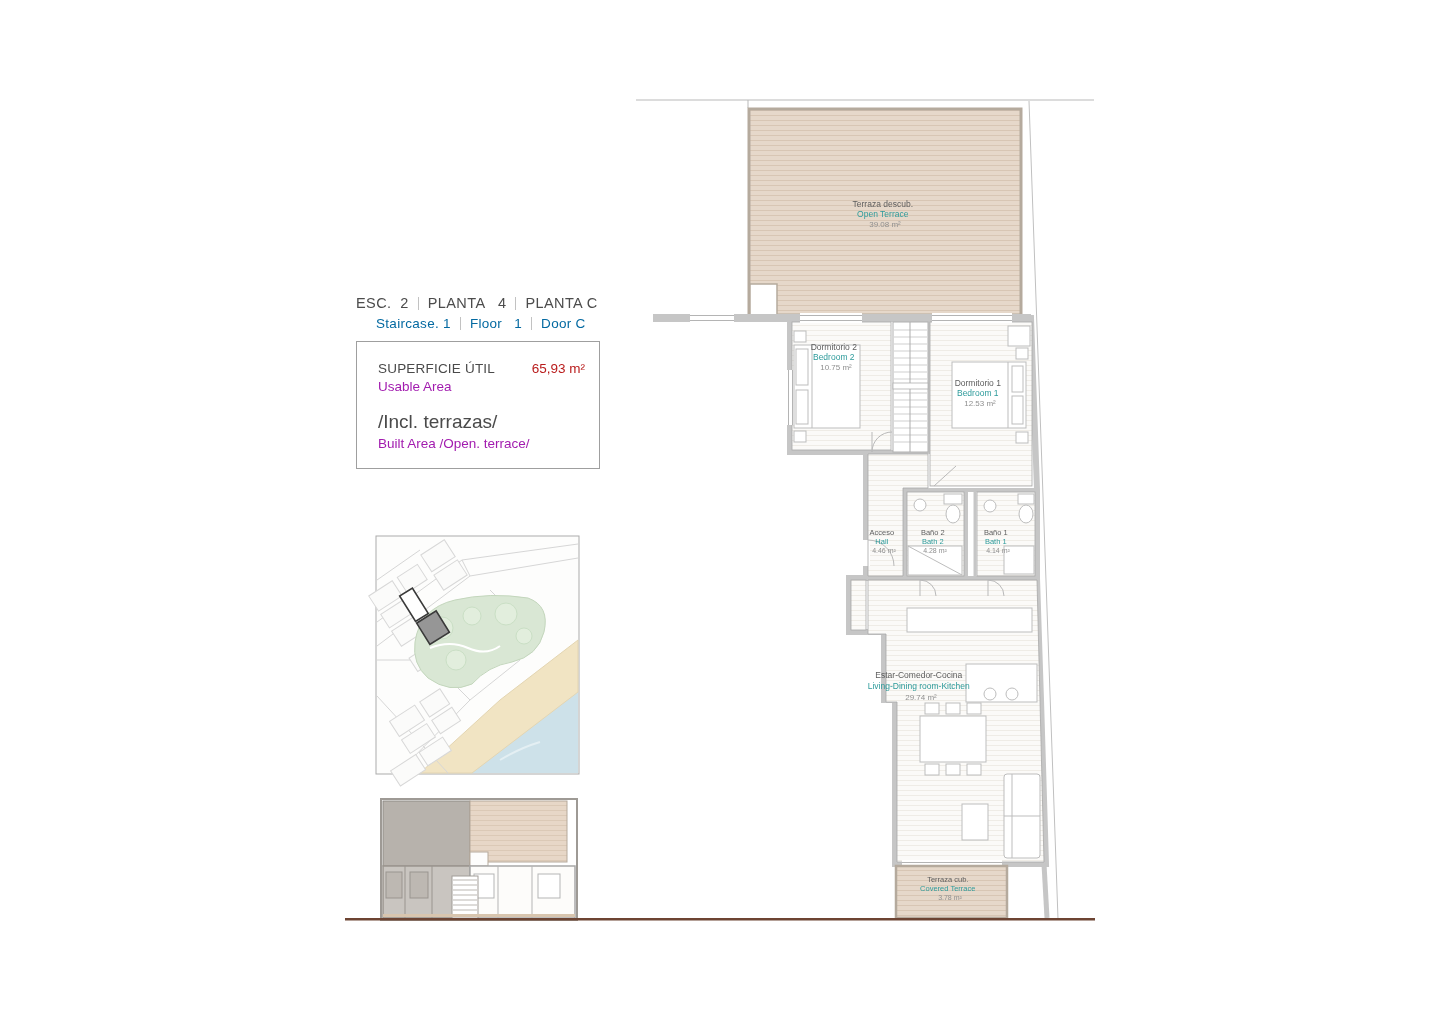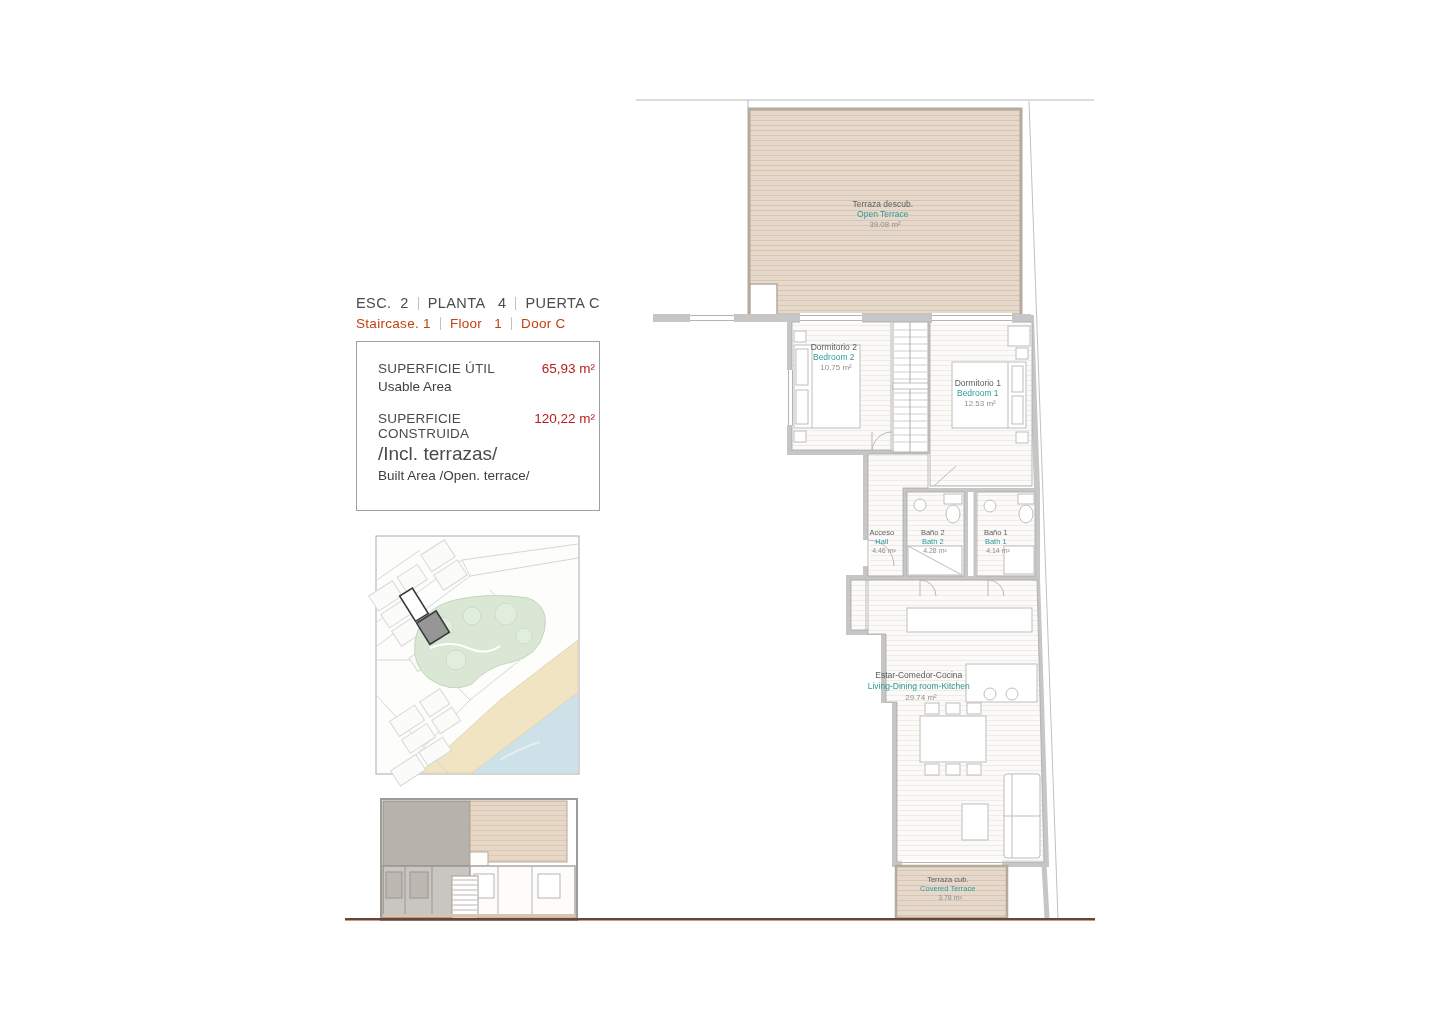--- a/index.html
+++ b/index.html
@@ -1,63 +1,59 @@
 <!DOCTYPE html>
 <html><head>
 <meta charset="utf-8">
 <style>
   html,body{margin:0;padding:0;background:#fff;}
   #canvas{position:relative;width:1440px;height:1024px;background:#ffffff;overflow:hidden;
           font-family:"Liberation Sans",sans-serif;}
   
   .title-block{position:absolute;left:356px;top:295px;white-space:nowrap;}
   .title-line1{font-size:14.5px;color:#4c4c4c;letter-spacing:.4px;}
-  .title-line2{font-size:13.5px;color:#c2410c;letter-spacing:.3px;margin-top:5px;}
+  .title-line2{font-size:13.5px;color:#0369a1;letter-spacing:.3px;margin-top:5px;margin-left:20px;}
   .seg{white-space:pre;}
   .bar{display:inline-block;width:1px;height:13px;background:#c2c2c2;margin:0 9px;vertical-align:-2px;}
   
-  .area-box{position:absolute;left:356px;top:341px;width:244px;height:170px;border:1px solid #9f9f9f;
-            box-sizing:border-box;padding:19px 4px 0 21px;background:#fff;}
+  .area-box{position:absolute;left:356px;top:341px;width:244px;height:128px;border:1px solid #9f9f9f;
+            box-sizing:border-box;padding:19px 14px 0 21px;background:#fff;}
   .arow{margin-bottom:17px;}
   .arow-top{display:flex;justify-content:space-between;align-items:baseline;}
   .albl{font-size:13.5px;color:#4a4a4a;letter-spacing:.2px;}
   .aval{font-size:13.5px;color:#b91c1c;white-space:nowrap;padding-left:6px;}
   .anote{font-size:19px;color:#4a4a4a;margin-top:2px;}
-  .aen{font-size:13.5px;color:#404040;margin-top:3px;}
+  .aen{font-size:13.5px;color:#a21caf;margin-top:3px;}
   
   svg text{font-family:"Liberation Sans",sans-serif;}
   .t-es{fill:#5d5d5d;font-size:8.5px;}
   .t-en{fill:#2d9b9b;font-size:8.5px;}
   .t-ar{fill:#8f8f8f;font-size:8px;}
   .sm .t-es,.sm .t-en{font-size:7.5px;}
   .sm .t-ar{font-size:7px;}
 </style>
 </head>
 <body>
 
 <div id="canvas">
 
   <div class="title-block">
-    <div class="title-line1"><span class="seg">ESC.  2</span><span class="bar"></span><span class="seg">PLANTA   4</span><span class="bar"></span><span class="seg">PUERTA C</span></div>
+    <div class="title-line1"><span class="seg">ESC.  2</span><span class="bar"></span><span class="seg">PLANTA   4</span><span class="bar"></span><span class="seg">PLANTA C</span></div>
     <div class="title-line2"><span class="seg">Staircase. 1</span><span class="bar"></span><span class="seg">Floor   1</span><span class="bar"></span><span class="seg">Door C</span></div>
   </div>
 
   <div class="area-box">
     <div class="arow">
       <div class="arow-top">
         <span class="albl">SUPERFICIE ÚTIL</span>
         <span class="aval">65,93 m²</span>
       </div>
       <div class="aen">Usable Area</div>
     </div>
     <div class="arow">
-      <div class="arow-top">
-        <span class="albl">SUPERFICIE CONSTRUIDA</span>
-        <span class="aval">120,22 m²</span>
-      </div>
       <div class="anote">/Incl. terrazas/</div>
       <div class="aen">Built Area /Open. terrace/</div>
     </div>
   </div>
 
   <svg width="1440" height="1024" viewBox="0 0 1440 1024" style="position:absolute;left:0;top:0;">
     <defs>
       <pattern id="hatchTerrace" width="6" height="5" patternUnits="userSpaceOnUse">
         <rect width="6" height="5" fill="#e6d8ca"></rect>
         <line x1="0" y1="0.5" x2="6" y2="0.5" stroke="#d8c6b4" stroke-width="1"></line>

